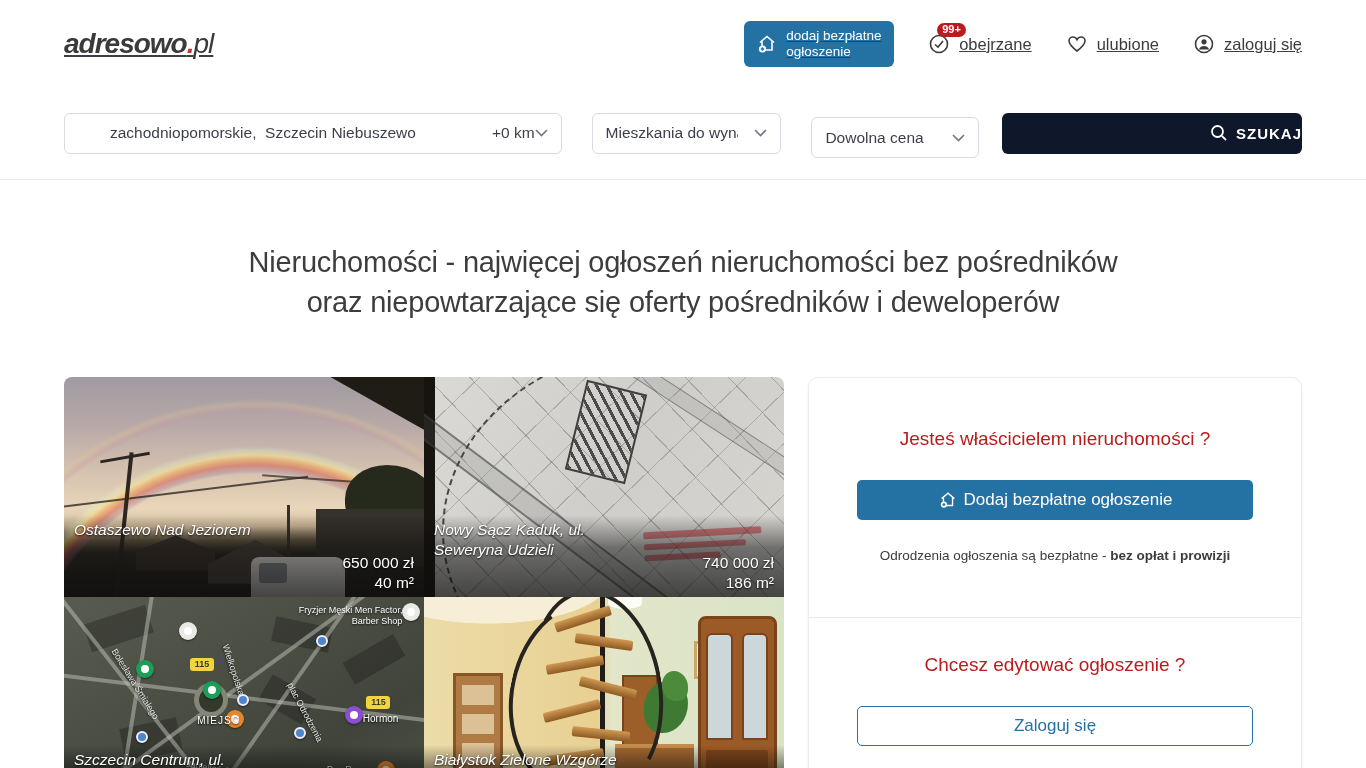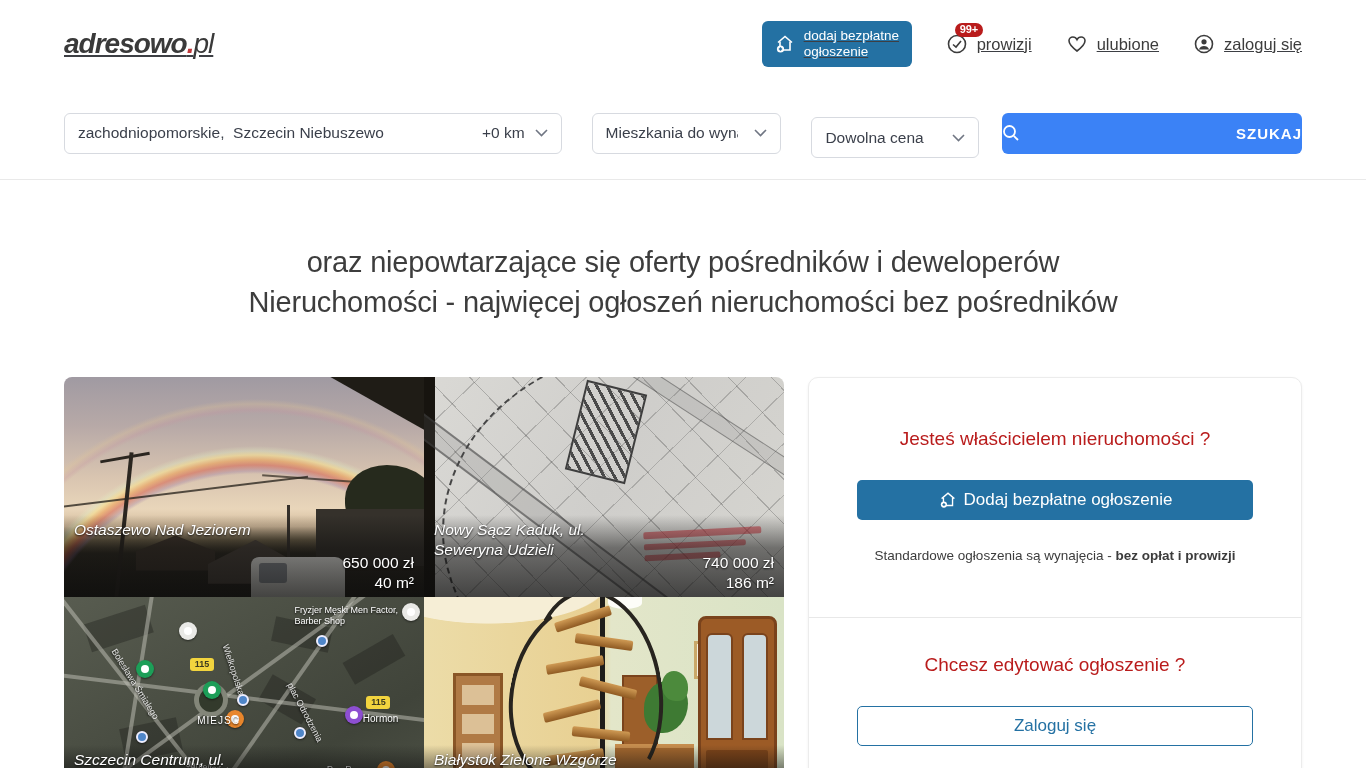--- a/index.html
+++ b/index.html
@@ -23,29 +23,29 @@
   .badge { position:absolute; top:-10px; left:9px; background:#b91c1c; color:#fff;
     font-size:11px; font-weight:bold; padding:0 5px 2px; border-radius:8px; }
 
   
   .search-band { padding:0 64px 21px; border-bottom:1px solid #e9e9e9; }
   .search-row { display:flex; align-items:center; margin-top:20px; }
   .field { height:41px; border:1px solid #d7dae0; border-radius:6px; background:#fff;
     display:flex; align-items:center; justify-content:space-between; padding:0 13px;
     font-size:15.5px; color:#3a3f4a; cursor:pointer; }
   .f-location { width:498px; }
-  .f-location .loc-text { white-space:pre; overflow:hidden; }
-  .f-location .radius { display:flex; align-items:center; gap:10px; margin-left:0;text-align:center; }
+  .f-location .loc-text { white-space:pre; overflow:hidden;margin-left:32px; }
+  .f-location .radius { display:flex; align-items:center; margin-left:0;text-align:center; }
   .f-category { width:190px; margin-left:30px; }
   .f-price { width:168px; margin-left:30px;margin-top:9px; }
   .f-category .sel-text, .f-price .sel-text { white-space:nowrap; overflow:hidden; max-width:132px; }
   .chev { width:13px; height:8px; flex:none; }
-  .search-btn { margin-left:23px; width:300px; height:41px; background:#3b82f6; color:#fff;
+  .search-btn { margin-left:23px; width:300px; height:41px; background:#0f172a; color:#fff;
     border:none; border-radius:6px; font-size:15px; font-weight:bold; letter-spacing:1px;
-    display:flex; align-items:center; justify-content:space-between; gap:8px; cursor:pointer;
+    display:flex; align-items:center; justify-content:flex-end; gap:8px; cursor:pointer;
     font-family:inherit; }
 
   
   .main { padding:0 64px; }
   h1 { margin:62px auto 0; text-align:center; font-size:29px; font-weight:400;
     color:#3d3d3d; line-height:40px; letter-spacing:-0.2px; }
   h1 span { display:block; }
 
   
   .content { display:flex; align-items:flex-start; margin-top:55px; }
@@ -143,21 +143,21 @@
   .ph3 .w1 { left:32%; top:12%; background:#e9e9e6; }
   .ph3 .w2 { left:94%; top:3%; background:#e9e9e6; }
   .ph3 .bl { width:12px; height:12px; border-radius:50%; background:#4f86c9; border:2px solid #eef; }
   .ph3 .bl::after { display:none; }
   .ph3 .c1 { left:48%; top:46%; } .ph3 .c2 { left:64%; top:62%; }
   .ph3 .c3 { left:20%; top:64%; } .ph3 .c4 { left:70%; top:18%; }
   .ph3 .shield { width:24px; height:13px; background:#f2d43e; border-radius:3px;
     color:#3c3a20; font-size:9px; font-weight:bold; text-align:center; line-height:13px; }
   .ph3 .sh1 { left:35%; top:29%; } .ph3 .sh2 { left:84%; top:47%; }
   .ph3 .lbl { color:#fff; font-size:9px; text-shadow:0 1px 2px rgba(0,0,0,.9); white-space:nowrap; }
-  .ph3 .ltop { left:64%; top:4%; width:30%; white-space:normal; text-align:left; line-height:11px; }
+  .ph3 .ltop { left:64%; top:4%; width:30%; white-space:normal; text-align:right; line-height:11px; }
   .ph3 .lhor { left:83%; top:55%; font-size:10px; }
   .ph3 .lbur { left:73%; top:80%; font-size:10px; }
   .ph3 .lmie { left:37%; top:56%; font-size:10px; letter-spacing:1px; }
   .ph3 .str { color:rgba(255,255,255,.85); }
   .ph3 .t1 { left:46%; top:22%; transform:rotate(72deg); transform-origin:left top; }
   .ph3 .t2 { left:34%; top:79%; transform:rotate(10deg); }
   .ph3 .t3 { left:64%; top:40%; transform:rotate(62deg); transform-origin:left top; }
   .ph3 .t4 { left:15%; top:24%; transform:rotate(58deg); transform-origin:left top; }
 
   
@@ -229,21 +229,21 @@
         <path d="M6.5 14.3 V17.7 M4.8 16 H8.2" stroke="#2471a3" stroke-width="1.4"></path>
       </svg>
       <span style="max-width:96px;">dodaj bezpłatne ogłoszenie</span>
     </button>
     <div class="hitem">
       <span class="badge">99+</span>
       <svg class="hicon" viewBox="0 0 22 22" fill="none" stroke="#3c3c3c" stroke-width="1.6">
         <circle cx="11" cy="11" r="8.5"></circle>
           <path d="M7 11.5 L10 14 L15 8"></path>
       </svg>
-      <span>prowizji</span>
+      <span>obejrzane</span>
     </div>
     <div class="hitem">
       <svg class="hicon" viewBox="0 0 22 22" fill="none" stroke="#3c3c3c" stroke-width="1.6">
         <path d="M11 18 C5 13.5 3 10.5 3 7.8 C3 5.6 4.8 4 6.9 4 C8.6 4 10.2 5 11 6.6 C11.8 5 13.4 4 15.1 4 C17.2 4 19 5.6 19 7.8 C19 10.5 17 13.5 11 18 Z"></path>
       </svg>
       <span>ulubione</span>
     </div>
     <div class="hitem">
       <svg class="hicon" viewBox="0 0 22 22" fill="none" stroke="#3c3c3c" stroke-width="1.6">
         <circle cx="11" cy="11" r="8.5"></circle>
@@ -283,22 +283,22 @@
         <circle cx="7.5" cy="7.5" r="5.5"></circle>
           <path d="M11.8 11.8 L16 16"></path>
       </svg>
       <span>SZUKAJ</span>
     </button>
   </div>
 </div>
 
 <div class="main">
   <h1>
+    <span>Nieruchomości - najwięcej ogłoszeń nieruchomości bez pośredników</span>
     <span>oraz niepowtarzające się oferty pośredników i deweloperów</span>
-    <span>Nieruchomości - najwięcej ogłoszeń nieruchomości bez pośredników</span>
   </h1>
 
   <div class="content">
 
     <div class="grid">
 
       <div class="card">
         <div class="photo ph1">
           <i class="rainbow"></i>
             <i class="roof"></i>
@@ -432,21 +432,21 @@
         <button class="cta cta-solid">
           <svg width="20" height="20" viewBox="0 0 22 22" fill="none" stroke="#fff" stroke-width="1.5">
             <path d="M4 9.5 L11 3.5 L18 9.5"></path>
               <path d="M6 8.5 V17 H16 V8.5"></path>
             <circle cx="6.5" cy="16" r="3.4" fill="#fff" stroke="none"></circle>
             <path d="M6.5 14.4 V17.6 M4.9 16 H8.1" stroke="#2471a3" stroke-width="1.3"></path>
           </svg>
           <span>Dodaj bezpłatne ogłoszenie</span>
         </button>
         <div class="note">
-          <span>Standardowe ogłoszenia są wynajęcia - </span><b>bez opłat i prowizji</b>
+          <span>Odrodzenia ogłoszenia są bezpłatne - </span><b>bez opłat i prowizji</b>
         </div>
       </div>
       <div class="panel">
         <h2>Chcesz edytować ogłoszenie ?</h2>
         <button class="cta cta-ghost">
           <span>Zaloguj się</span>
         </button>
         <div class="note">Hasło otrzymałeś w SMS'ie lub ustawiłeś samodzielnie</div>
       </div>
     </div>

